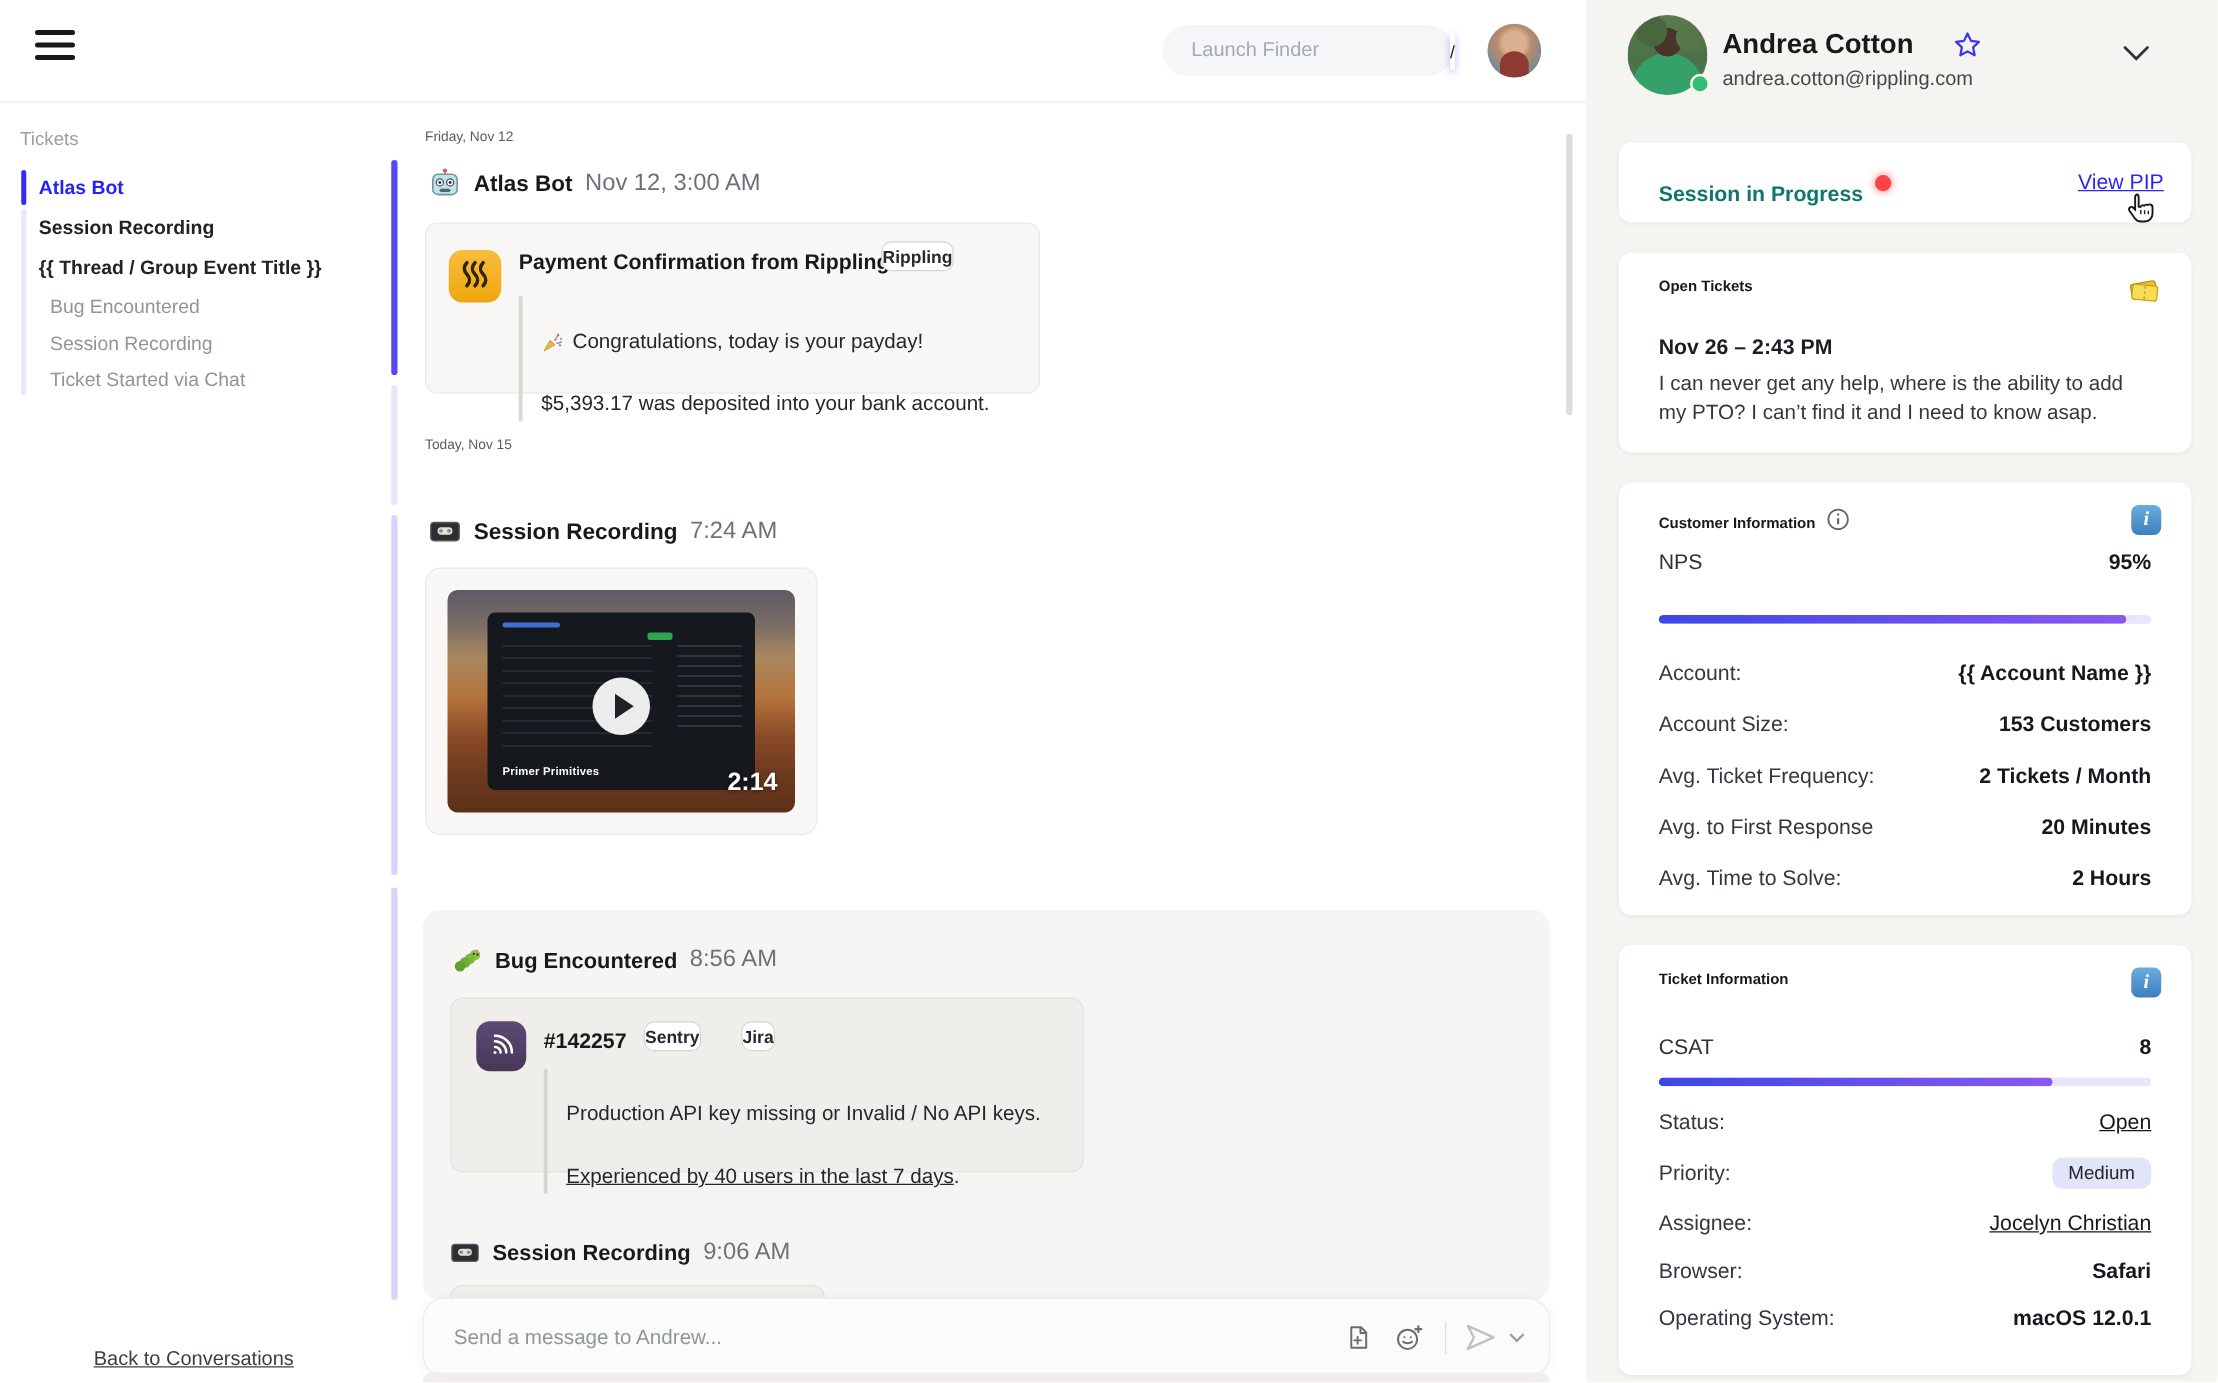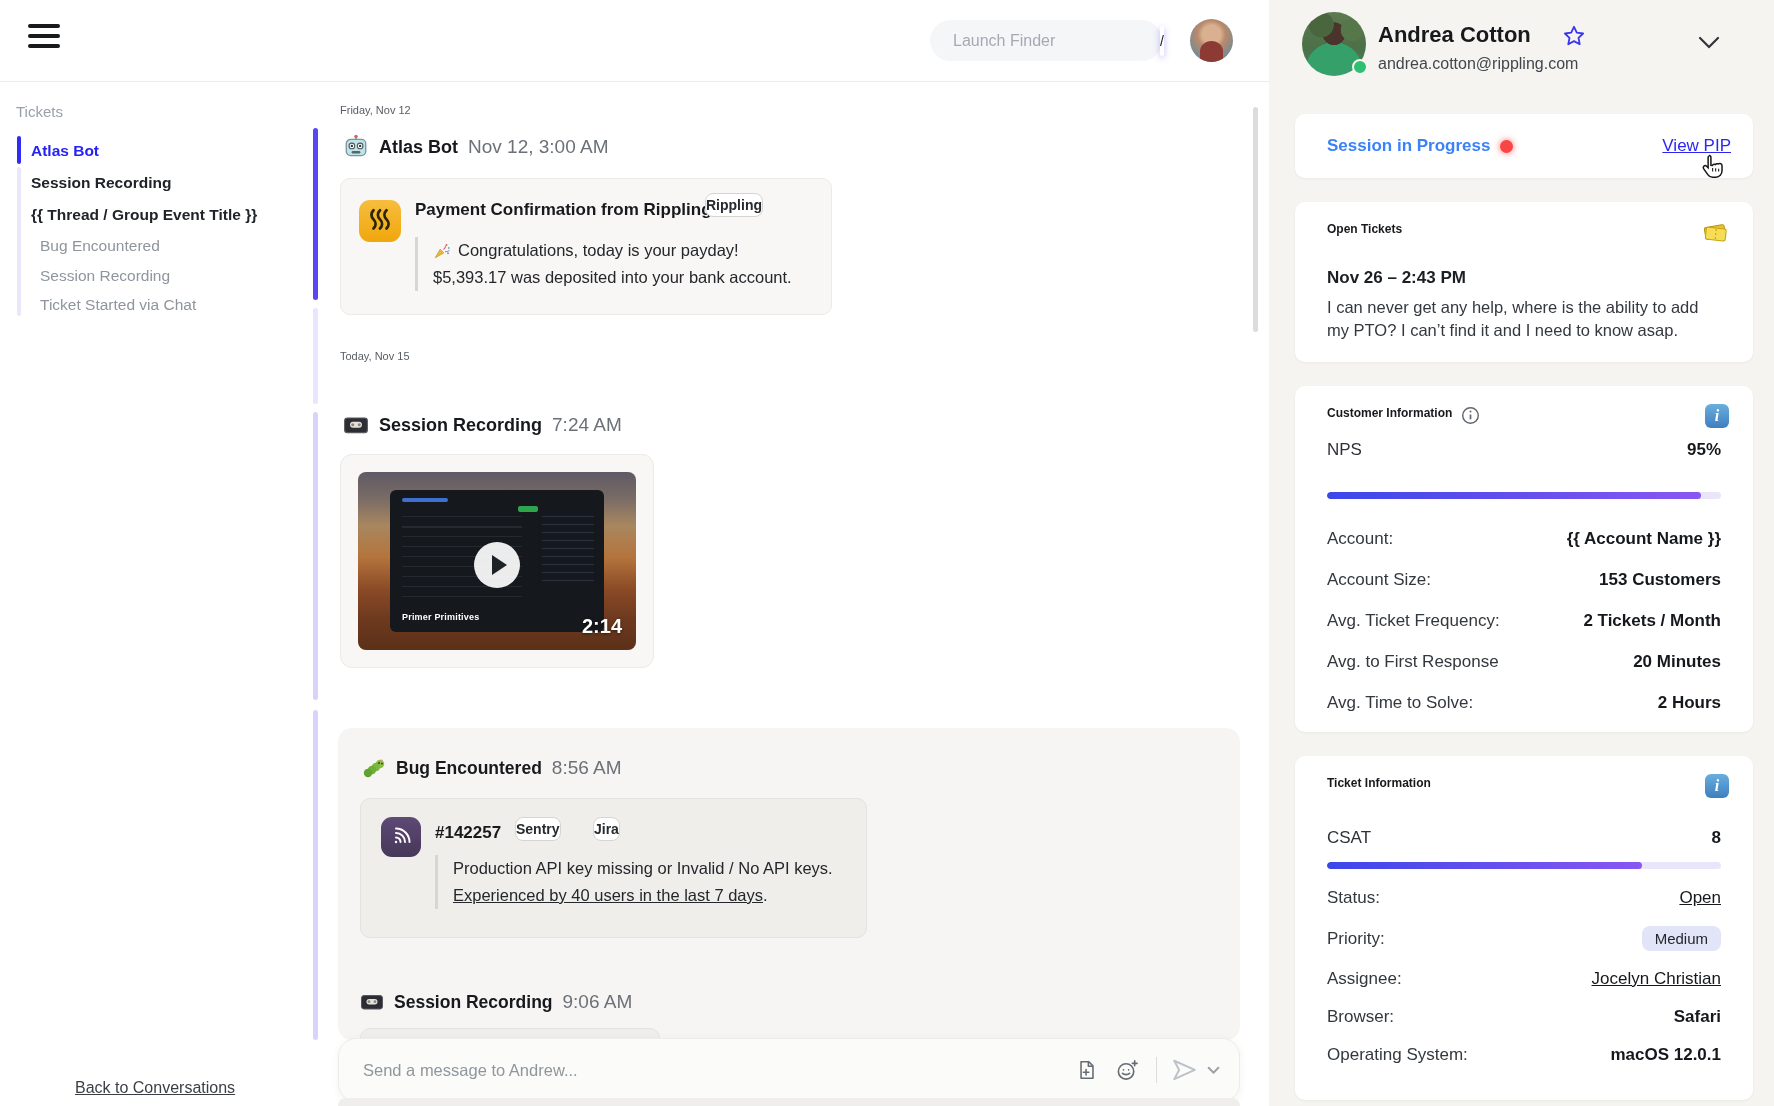--- a/index.html
+++ b/index.html
@@ -32,21 +32,21 @@
   .rail { left:313px; width:5px; border-radius:3px; }
 
   
   .date-div { left:340px; width:900px; font-size:11px; color:#585d64; }
   .msg-head { display:flex; align-items:center; gap:10px; }
   .msg-sender { font-size:18px; font-weight:bold; color:#17191d; white-space:nowrap; }
   .msg-time { font-size:19px; color:#6c7177; white-space:nowrap; }
   .chat-card { background:#f8f7f5; border:1px solid #eceae6; border-radius:10px; }
   .badge { display:inline-block; background:#fff; border:1.5px solid #d7d5d0; border-radius:8px; padding:3px 0; font-size:14px; font-weight:bold; color:#26292e; }
   .quote { border-left:3px solid #d8d6d1; padding-left:15px; }
-  .quote div { font-size:16.5px; color:#24272b; line-height:27px; }
+  .quote div { font-size:16.5px; color:#24272b; line-height:27px;margin-top:23px; }
   .applogo { border-radius:11px; display:flex; align-items:center; justify-content:center; }
 
   #video-thumb { left:358px; top:472px; width:278px; height:178px; border-radius:8px; overflow:hidden;
     background:linear-gradient(180deg,#5e5a64 0%,#7c6d66 16%,#a8875f 30%,#b5743c 48%,#8a4a26 66%,#6e3a1f 82%,#5c3019 100%); }
   #fake-window { position:absolute; left:32px; top:18px; width:214px; height:142px; background:#15181d; border-radius:6px; overflow:hidden; }
   .fw-rows { position:absolute; left:12px; top:26px; width:120px; height:84px;
     background:repeating-linear-gradient(180deg, #242a32 0 1.5px, transparent 1.5px 10px); }
   .fw-side { position:absolute; right:10px; top:26px; width:52px; height:70px;
     background:repeating-linear-gradient(180deg, #2c3340 0 1.5px, transparent 1.5px 8px); }
   .fw-btn { position:absolute; right:66px; top:16px; width:20px; height:6px; border-radius:2px; background:#2ea44f; }
@@ -284,21 +284,21 @@
   <div id="andrea-name" class="abs">Andrea Cotton</div>
   <svg class="abs" style="left:1562px;top:24px" width="24" height="24" viewBox="0 0 24 24" fill="none" stroke="#3a36ee" stroke-width="1.8" stroke-linejoin="round">
     <path d="M12 2.8 l2.8 5.9 6.3 .8 -4.6 4.4 1.2 6.3 -5.7-3.1 -5.7 3.1 1.2-6.3 -4.6-4.4 6.3-.8 z"></path>
   </svg>
   <div id="andrea-email" class="abs">andrea.cotton@rippling.com</div>
   <svg class="abs" style="left:1698px;top:36px" width="22" height="14" viewBox="0 0 22 14" fill="none" stroke="#31353b" stroke-width="2.2" stroke-linecap="round">
       <polyline points="2,2 11,11 20,2"></polyline>
     </svg>
 
   <div class="panel-card abs" style="top:114px;height:64px">
-    <span class="abs" style="left:32px;top:22px;font-size:17px;font-weight:bold;color:#3b82f6">Session in Progress</span>
+    <span class="abs" style="left:32px;top:32px;font-size:17px;font-weight:bold;color:#0f766e">Session in Progress</span>
     <div class="red-dot abs" style="left:205px;top:26px"></div>
     <span class="abs blue-link" style="right:22px;top:22px;font-size:17px">View PIP</span>
     <svg class="abs" style="right:28px;top:40px" width="26" height="28" viewBox="0 0 24 26">
       <path d="M9.2 1.5 c1 0 1.8 .8 1.8 1.8 v7.2 l1.3 .2 c.3-.7 1-1.2 1.9-1.1 l.9 .2 c.4-.6 1.1-.9 1.9-.8 l1 .2 c.5-.4 1.1-.5 1.7-.3 1 .3 1.6 1.1 1.6 2.1 v4.6 c0 3.3-2.4 5.9-5.6 5.9 h-3.1 c-1.8 0-3.5-.9-4.5-2.4 l-3.9-5.5 c-.5-.8-.4-1.8 .3-2.4 .7-.6 1.8-.6 2.5 .1 l1.4 1.4 v-9.4 c0-1 .8-1.8 1.8-1.8 z" fill="#fff" stroke="#17181a" stroke-width="1.4"></path>
       <line x1="12.6" y1="13" x2="12.6" y2="16.2" stroke="#17181a" stroke-width="1"></line>
         <line x1="15.4" y1="13.2" x2="15.4" y2="16.2" stroke="#17181a" stroke-width="1"></line>
         <line x1="18.2" y1="13.6" x2="18.2" y2="16.2" stroke="#17181a" stroke-width="1"></line>
     </svg>
   </div>
 
@@ -311,21 +311,21 @@
       <g transform="rotate(6 14 14)">
           <rect x="5" y="10" width="20" height="12" rx="2" fill="#f7dd55" stroke="#c7a312" stroke-width="1"></rect>
       <line x1="15" y1="11" x2="15" y2="21" stroke="#c7a312" stroke-width="1.2" stroke-dasharray="2 2"></line>
         </g>
     </svg>
     <span class="abs" style="left:32px;top:66px;font-size:17px;font-weight:bold;color:#1b1e23">Nov 26 – 2:43 PM</span>
     <div class="abs" style="left:32px;top:94px;width:398px;font-size:16.5px;color:#34383f;line-height:23px">I can never get any help, where is the ability to add my PTO? I can’t find it and I need to know asap.</div>
   </div>
 
   <div class="panel-card abs" style="top:386px;height:346px">
-    <div class="abs" style="left:32px;top:20px;display:flex;align-items:flex-start;gap:9px">
+    <div class="abs" style="left:32px;top:20px;display:flex;align-items:flex-end;gap:9px">
       <span class="card-title">Customer Information</span>
       <svg width="19" height="19" viewBox="0 0 20 20" fill="none" stroke="#60666d" stroke-width="1.5">
         <circle cx="10" cy="10" r="8.2"></circle>
           <line x1="10" y1="9" x2="10" y2="14" stroke-width="1.8"></line>
           <circle cx="10" cy="5.8" r="1" fill="#60666d" stroke="none"></circle>
       </svg>
     </div>
     <div class="info-emoji abs" style="right:24px;top:18px">i</div>
     <div class="prog-row abs" style="left:32px;top:54px;width:394px">
       <span>NPS</span>

